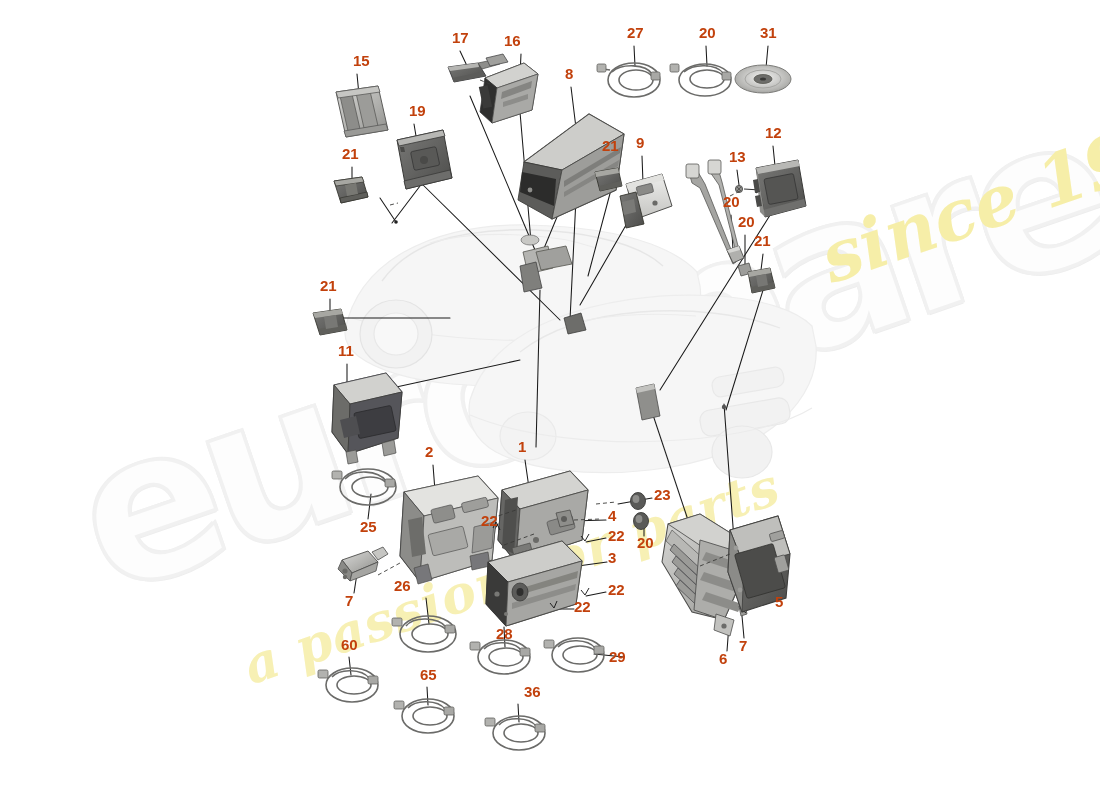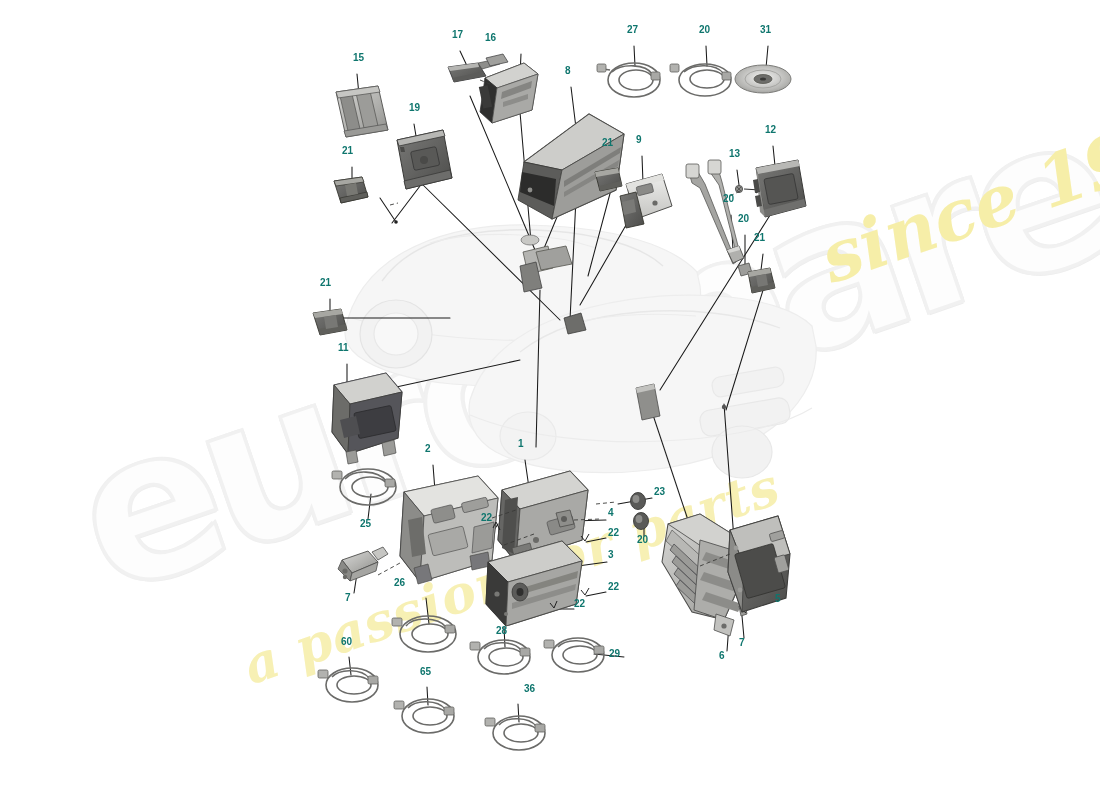--- a/index.html
+++ b/index.html
@@ -44,21 +44,21 @@
     font-size:70px;font-style:italic;font-weight:700;
     font-family:"DejaVu Serif",serif;
     color:#f6eea8;
     transform:rotate(-19deg);
     white-space:nowrap;
   }
 
   
   .lbl{
     position:absolute;
-    font-size:10px;font-weight:700;color:#0f766e;
+    font-size:15px;font-weight:700;color:#c2410c;
     font-family:"Liberation Sans",sans-serif;
     line-height:1;letter-spacing:0px;
     white-space:nowrap;
   }
 
   
   #overlay{position:absolute;left:0;top:0;width:1100px;height:800px;}
 </style>
 </head>
 <body>
@@ -525,21 +525,21 @@
       <path d="M700 566 L730 554"></path>
       <path d="M730 196 L742 190"></path>
     </g>
 
   </svg>
 
   <div class="lbl" style="left:353px;top:53px">15</div>
   <div class="lbl" style="left:409px;top:103px">19</div>
   <div class="lbl" style="left:342px;top:146px">21</div>
   <div class="lbl" style="left:452px;top:30px">17</div>
-  <div class="lbl" style="left:485px;top:33px">16</div>
+  <div class="lbl" style="left:504px;top:33px">16</div>
   <div class="lbl" style="left:565px;top:66px">8</div>
   <div class="lbl" style="left:627px;top:25px">27</div>
   <div class="lbl" style="left:699px;top:25px">20</div>
   <div class="lbl" style="left:760px;top:25px">31</div>
   <div class="lbl" style="left:602px;top:138px">21</div>
   <div class="lbl" style="left:636px;top:135px">9</div>
   <div class="lbl" style="left:765px;top:125px">12</div>
   <div class="lbl" style="left:729px;top:149px">13</div>
   <div class="lbl" style="left:723px;top:194px">20</div>
   <div class="lbl" style="left:738px;top:214px">20</div>

